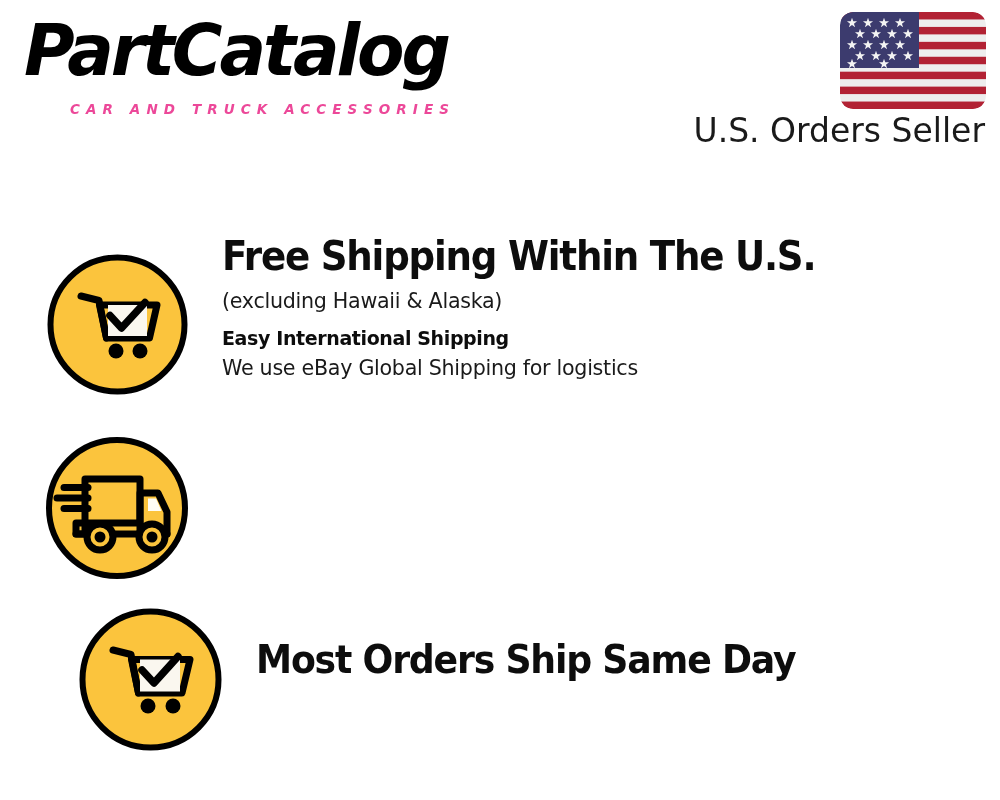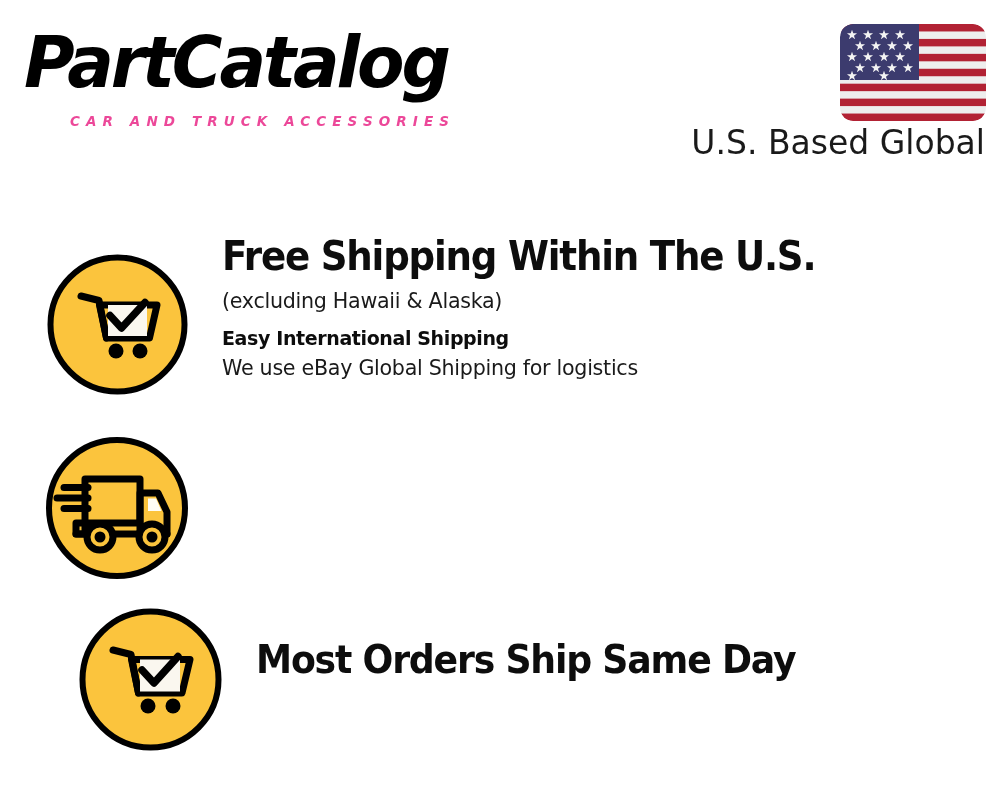--- a/index.html
+++ b/index.html
@@ -12,21 +12,21 @@
     height: 800px;
     position: relative;
     overflow: hidden;
     font-family: "Liberation Sans", sans-serif;
     color: #111111;
   }
 
   
   #header {
     position: absolute;
-    top: 12px; left: 0;
+    top: 0; left: 0;
     width: 1000px;
     height: 170px;
   }
 
   
   #brand-logo {
     position: absolute;
     left: 24px;
     top: 20px;
     width: 470px;
@@ -220,21 +220,21 @@
           <use href="#starShape" x="36" y="44"></use>
           <use href="#starShape" x="52" y="44"></use>
           <use href="#starShape" x="68" y="44"></use>
           <use href="#starShape" x="12" y="52"></use>
           <use href="#starShape" x="44" y="52"></use>
         </g>
       </g>
     </svg>
   </div>
 
-  <div id="seller-label">U.S. Based Global</div>
+  <div id="seller-label">U.S. Orders Seller</div>
 </div>
 
 <div id="benefits">
 
   <div class="benefit-row" id="benefit-row-0">
     <div class="benefit-icon">
       <svg viewBox="0 0 145 145" xmlns="http://www.w3.org/2000/svg" aria-hidden="true">
         <circle cx="72.5" cy="72.5" r="67" fill="#FBC43D" stroke="#000000" stroke-width="6"></circle>
         <path d="M36 44 L54 48.5 L61.5 86" fill="none" stroke="#000000" stroke-width="7" stroke-linecap="round" stroke-linejoin="round"></path>
         <path d="M54.5 53 L112 53 L104.5 86 L61.5 86 Z" fill="none" stroke="#000000" stroke-width="7" stroke-linejoin="round" stroke-linecap="round"></path>

